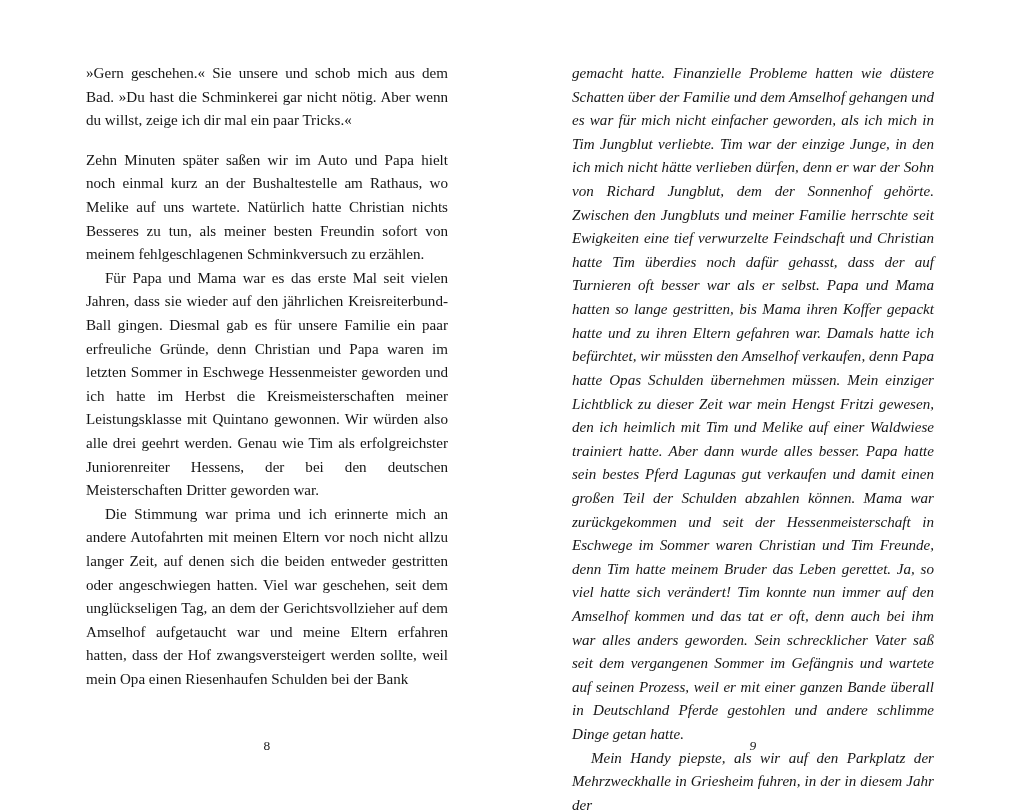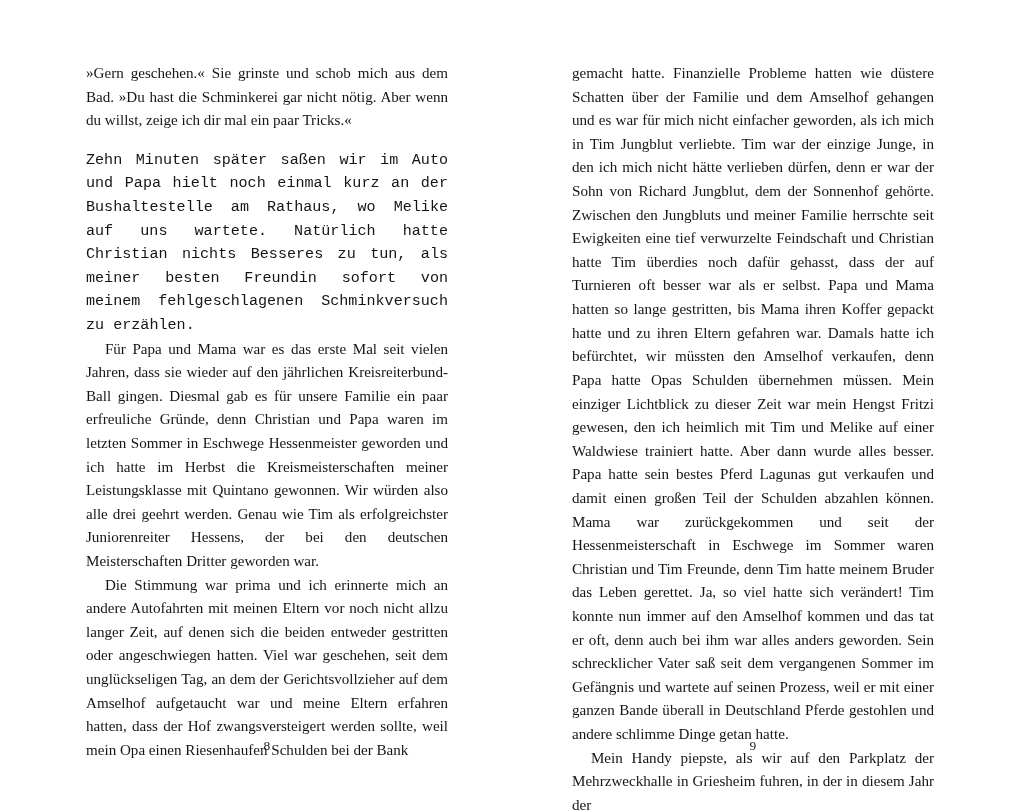--- a/index.html
+++ b/index.html
@@ -25,38 +25,38 @@
     position: relative;
     box-sizing: border-box;
     width: 510px;
     height: 812px;
   }
   .page-left {
     padding: 62px 62px 0 86px;
   }
   .page-right {
     padding: 62px 86px 0 62px;
+    font-style: italic;
   }
   .textblock {
     font-size: 15.1px;
     line-height: 1.565;
     text-align: justify;
     text-justify: inter-word;
     hyphens: manual;
     color: #151515;
   }
   .textblock p {
     margin: 0;
   }
   .para-indent {
     text-indent: 1.25em;
   }
   .para-gap {
     margin-top: 1.05em !important;
-    font-family: Liberation Mono, monospace;
   }
   .folio {
     position: absolute;
     bottom: 58px;
     font-size: 13.4px;
     color: #1a1a1a;
     letter-spacing: 0.2px;
   }
   .folio-left {
     left: 0;
@@ -71,21 +71,21 @@
     padding-right: 24px;
   }
 </style>
 </head>
 <body>
 
 <div class="spread">
 
   <div class="page page-left">
     <div class="textblock">
-      <p>»Gern geschehen.« Sie grinste und schob mich aus dem Bad. »Du hast die Schminkerei gar nicht nötig. Aber wenn du willst, zeige ich dir mal ein paar Tricks.«</p>
+      <p>»Gern geschehen.« Sie unsere und schob mich aus dem Bad. »Du hast die Schminkerei gar nicht nötig. Aber wenn du willst, zeige ich dir mal ein paar Tricks.«</p>
       <p class="para-gap">Zehn Minuten später saßen wir im Auto und Papa hielt noch einmal kurz an der Bushaltestelle am Rathaus, wo Melike auf uns wartete. Natürlich hatte Christian nichts Besseres zu tun, als meiner besten Freundin sofort von meinem fehlgeschlagenen Schminkversuch zu erzählen.</p>
       <p class="para-indent">Für Papa und Mama war es das erste Mal seit vielen Jahren, dass sie wieder auf den jährlichen Kreisreiterbund-Ball gingen. Diesmal gab es für unsere Familie ein paar erfreuliche Gründe, denn Christian und Papa waren im letzten Sommer in Eschwege Hessenmeister geworden und ich hatte im Herbst die Kreismeisterschaften meiner Leistungsklasse mit Quintano gewonnen. Wir würden also alle drei geehrt werden. Genau wie Tim als erfolgreichster Juniorenreiter Hessens, der bei den deutschen Meisterschaften Dritter geworden war.</p>
       <p class="para-indent">Die Stimmung war prima und ich erinnerte mich an andere Autofahrten mit meinen Eltern vor noch nicht allzu langer Zeit, auf denen sich die beiden entweder gestritten oder angeschwiegen hatten. Viel war geschehen, seit dem unglückseligen Tag, an dem der Gerichtsvollzieher auf dem Amselhof aufgetaucht war und meine Eltern erfahren hatten, dass der Hof zwangsversteigert werden sollte, weil mein Opa einen Riesenhaufen Schulden bei der Bank</p>
     </div>
     <div class="folio folio-left">8</div>
   </div>
 
   <div class="page page-right">
     <div class="textblock">
       <p>gemacht hatte. Finanzielle Probleme hatten wie düstere Schatten über der Familie und dem Amselhof gehangen und es war für mich nicht einfacher geworden, als ich mich in Tim Jungblut verliebte. Tim war der einzige Junge, in den ich mich nicht hätte verlieben dürfen, denn er war der Sohn von Richard Jungblut, dem der Sonnenhof gehörte. Zwischen den Jungbluts und meiner Familie herrschte seit Ewigkeiten eine tief verwurzelte Feindschaft und Christian hatte Tim überdies noch dafür gehasst, dass der auf Turnieren oft besser war als er selbst. Papa und Mama hatten so lange gestritten, bis Mama ihren Koffer gepackt hatte und zu ihren Eltern gefahren war. Damals hatte ich befürchtet, wir müssten den Amselhof verkaufen, denn Papa hatte Opas Schulden übernehmen müssen. Mein einziger Lichtblick zu dieser Zeit war mein Hengst Fritzi gewesen, den ich heimlich mit Tim und Melike auf einer Waldwiese trainiert hatte. Aber dann wurde alles besser. Papa hatte sein bestes Pferd Lagunas gut verkaufen und damit einen großen Teil der Schulden abzahlen können. Mama war zurückgekommen und seit der Hessenmeisterschaft in Eschwege im Sommer waren Christian und Tim Freunde, denn Tim hatte meinem Bruder das Leben gerettet. Ja, so viel hatte sich verändert! Tim konnte nun immer auf den Amselhof kommen und das tat er oft, denn auch bei ihm war alles anders geworden. Sein schrecklicher Vater saß seit dem vergangenen Sommer im Gefängnis und wartete auf seinen Prozess, weil er mit einer ganzen Bande überall in Deutschland Pferde gestohlen und andere schlimme Dinge getan hatte.</p>

